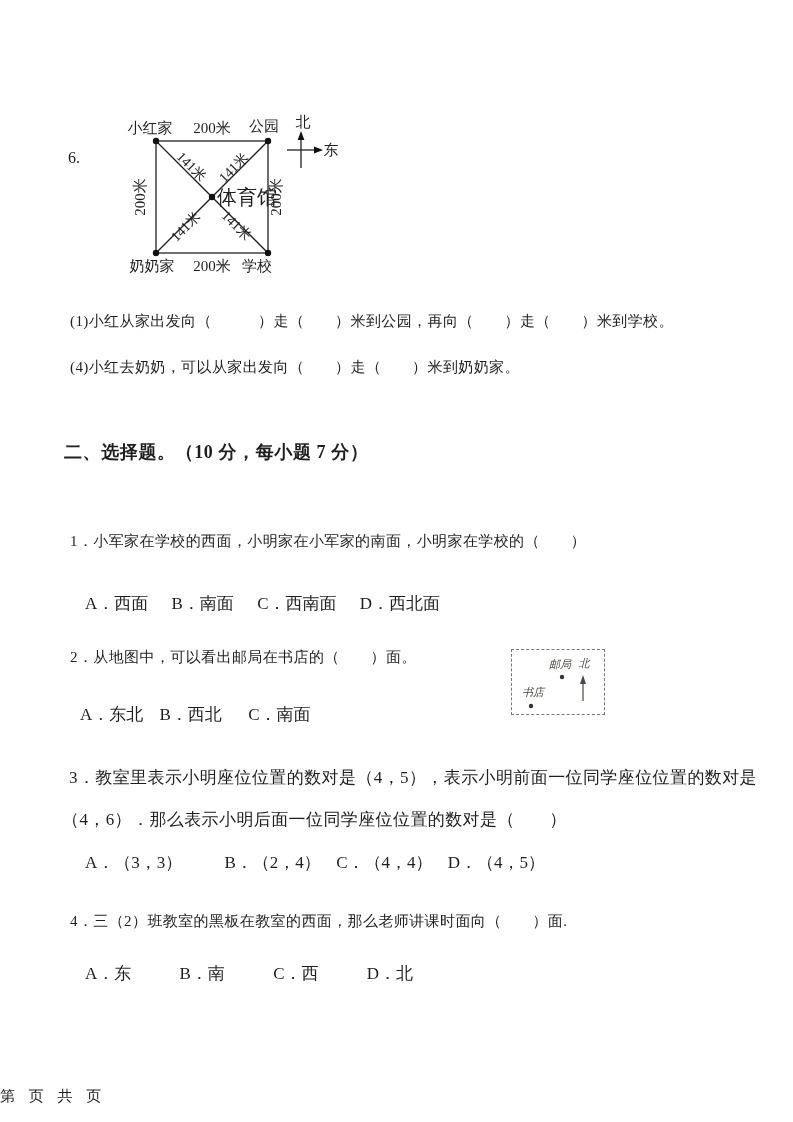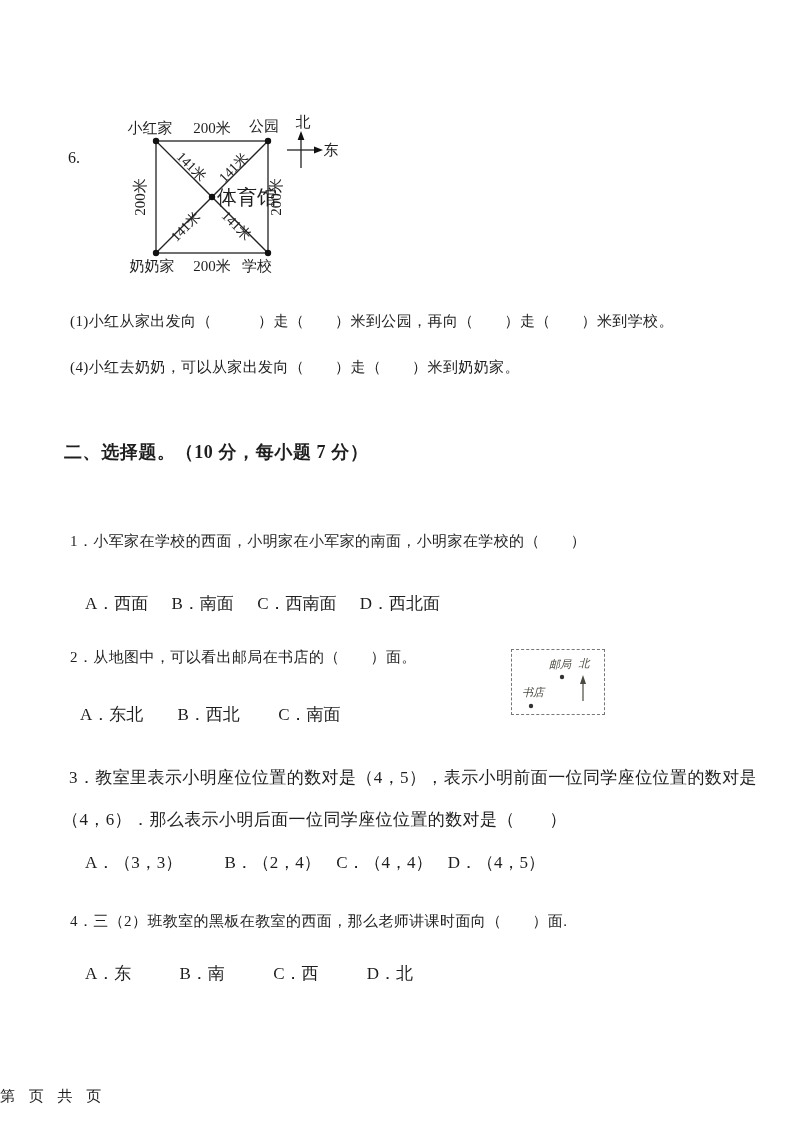--- a/index.html
+++ b/index.html
@@ -7,22 +7,22 @@
     width:793px;height:1122px;background:#ffffff;color:#1e1e1e;
     font-family:"Liberation Serif","DejaVu Serif",serif;
     position:relative;overflow:hidden;
   }
   .page{position:absolute;inset:0;}
   .tline{position:absolute;font-size:15px;letter-spacing:0.4px;white-space:nowrap;}
   .sec-title{position:absolute;font-size:18px;font-weight:bold;letter-spacing:0.6px;white-space:nowrap;}
   .opts{position:absolute;font-size:17px;white-space:nowrap;}
   .opts span{display:inline-block;}
   .q1o span{margin-right:19px;}
-  .q2o span:nth-child(1){margin-right:30px;}
-  .q2o span:nth-child(2){margin-right:34px;text-align:center;}
+  .q2o span:nth-child(1){margin-right:12px;}
+  .q2o span:nth-child(2){margin-right:22px;text-align:center;}
   .q3o span:nth-child(1){margin-right:38px;}
   .q3o span:nth-child(2){margin-right:11px;text-align:right;}
   .q3o span:nth-child(3){margin-right:11px;text-align:right;}
   .q4o span{margin-right:44px;}
   .q3wrap{position:absolute;left:62px;top:757px;width:695px;font-size:17px;
           letter-spacing:0.4px;line-height:42px;text-align:justify;text-indent:7px;}
   
   .diagram{position:absolute;left:60px;top:108px;width:300px;height:180px;}
   .diagram svg{position:absolute;left:0;top:0;}
   .dlbl{position:absolute;font-size:15px;white-space:nowrap;transform:translate(-50%,-50%);}

